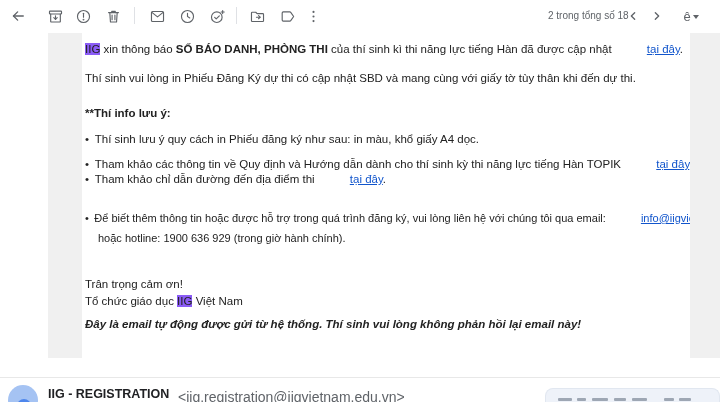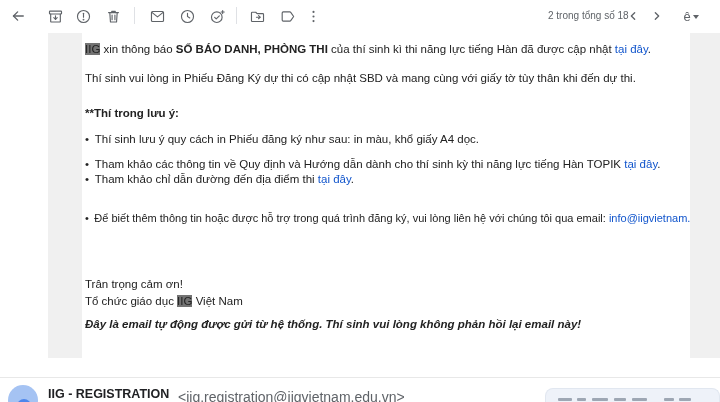--- a/index.html
+++ b/index.html
@@ -16,22 +16,22 @@
   .input-tool { position:absolute; left:672px; top:4px; width:38px; height:24px; display:flex; align-items:center;
                 justify-content:center; gap:2px; color:#5f6368; cursor:pointer; }
   .input-tool .glyph { font-size:13px; line-height:1; }
   .input-tool .caret { width:0; height:0; border-left:3.5px solid transparent; border-right:3.5px solid transparent;
                        border-top:4px solid #5f6368; margin-top:2px; }
 
   
   .email-area { position:absolute; left:48px; top:33px; width:672px; height:325px; background:#f0f0f0; }
   .email-card { position:absolute; left:34px; top:0; width:608px; height:325px; background:#fff; overflow:hidden; }
   .para { position:absolute; left:3px; font-size:11.5px; color:#222; line-height:16px; white-space:nowrap; }
-  .hl   { background:#737373; }
-  .lnk  { color:#1155cc; cursor:pointer; }
+  .hl   { background:#8b5cf6; }
+  .lnk  { color:#1155cc; text-decoration:underline; cursor:pointer;margin-left:32px; }
   .b    { font-weight:bold; }
   .bullet { padding-left:0; }
   .bdot::before { content:"•\2002"; }
   .wrap-indent { margin-left:13px; }
   .p-b4 { font-size:11px; line-height:20px; }
   .p-thanks { line-height:17px;margin-top:15px; }
   .p-disc { font-weight:bold; font-style:italic; }
 
   
   .divider { position:absolute; left:0; top:377px; width:720px; height:1px; background:#e8e8e8; }
@@ -144,36 +144,37 @@
 
 <div class="email-area">
   <div class="email-card">
 
     <div class="para" style="top:8px">
       <span class="hl">IIG</span><span> xin thông báo </span><span class="b">SỐ BÁO DANH, PHÒNG THI</span><span> của thí sinh kì thi năng lực tiếng Hàn đã được cập nhật </span><a class="lnk">tại đây</a><span>.</span>
     </div>
 
     <div class="para" style="top:37px">Thí sinh vui lòng in Phiếu Đăng Ký dự thi có cập nhật SBD và mang cùng với giấy tờ tùy thân khi đến dự thi.</div>
 
-    <div class="para b" style="top:72px">**Thí trong lưu ý:</div>
+    <div class="para b" style="top:72px">**Thí info lưu ý:</div>
 
     <div class="para bullet" style="top:98px">
       <span class="bdot"></span><span>Thí sinh lưu ý quy cách in Phiếu đăng ký như sau: in màu, khổ giấy A4 dọc.</span>
     </div>
 
     <div class="para bullet" style="top:123px">
       <span class="bdot"></span><span>Tham khảo các thông tin về Quy định và Hướng dẫn dành cho thí sinh kỳ thi năng lực tiếng Hàn TOPIK </span><a class="lnk">tại đây</a><span>.</span>
     </div>
 
     <div class="para bullet" style="top:138px">
       <span class="bdot"></span><span>Tham khảo chỉ dẫn đường đến địa điểm thi </span><a class="lnk">tại đây</a><span>.</span>
     </div>
 
     <div class="para bullet p-b4" style="top:175px">
       <span class="bdot"></span><span>Để biết thêm thông tin hoặc được hỗ trợ trong quá trình đăng ký, vui lòng liên hệ với chúng tôi qua email: </span><a class="lnk">info@iigvietnam.edu.vn</a><br>
+      <span class="wrap-indent">hoặc hotline: 1900 636 929 (trong giờ hành chính).</span>
     </div>
 
     <div class="para p-thanks" style="top:228px">
       <span>Trân trọng cảm ơn!</span><br>
       <span>Tổ chức giáo dục </span><span class="hl">IIG</span><span> Việt Nam</span>
     </div>
 
     <div class="para p-disc" style="top:283px">Đây là email tự động được gửi từ hệ thống. Thí sinh vui lòng không phản hồi lại email này!</div>
 
   </div>

